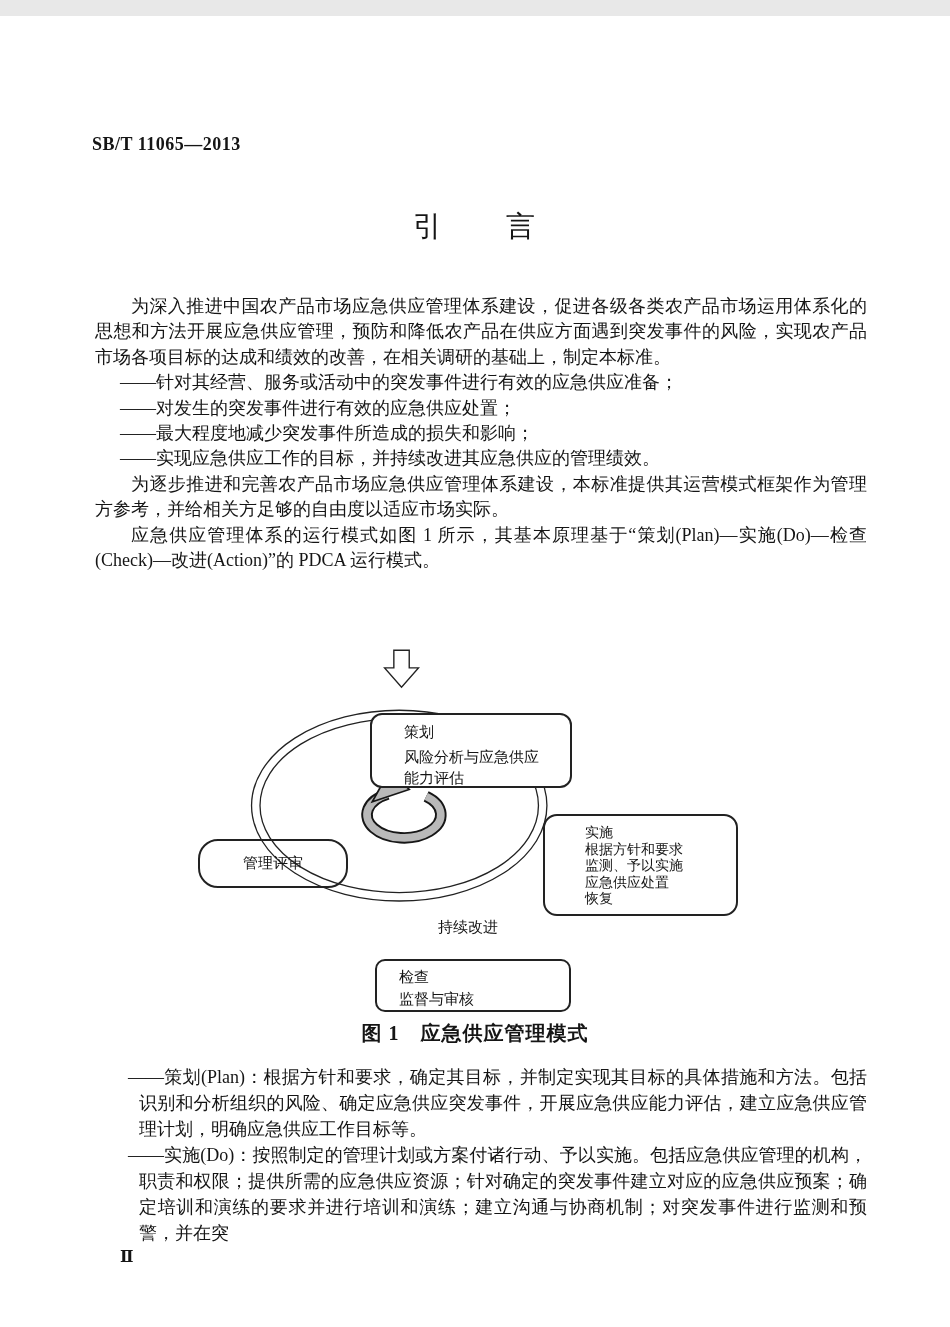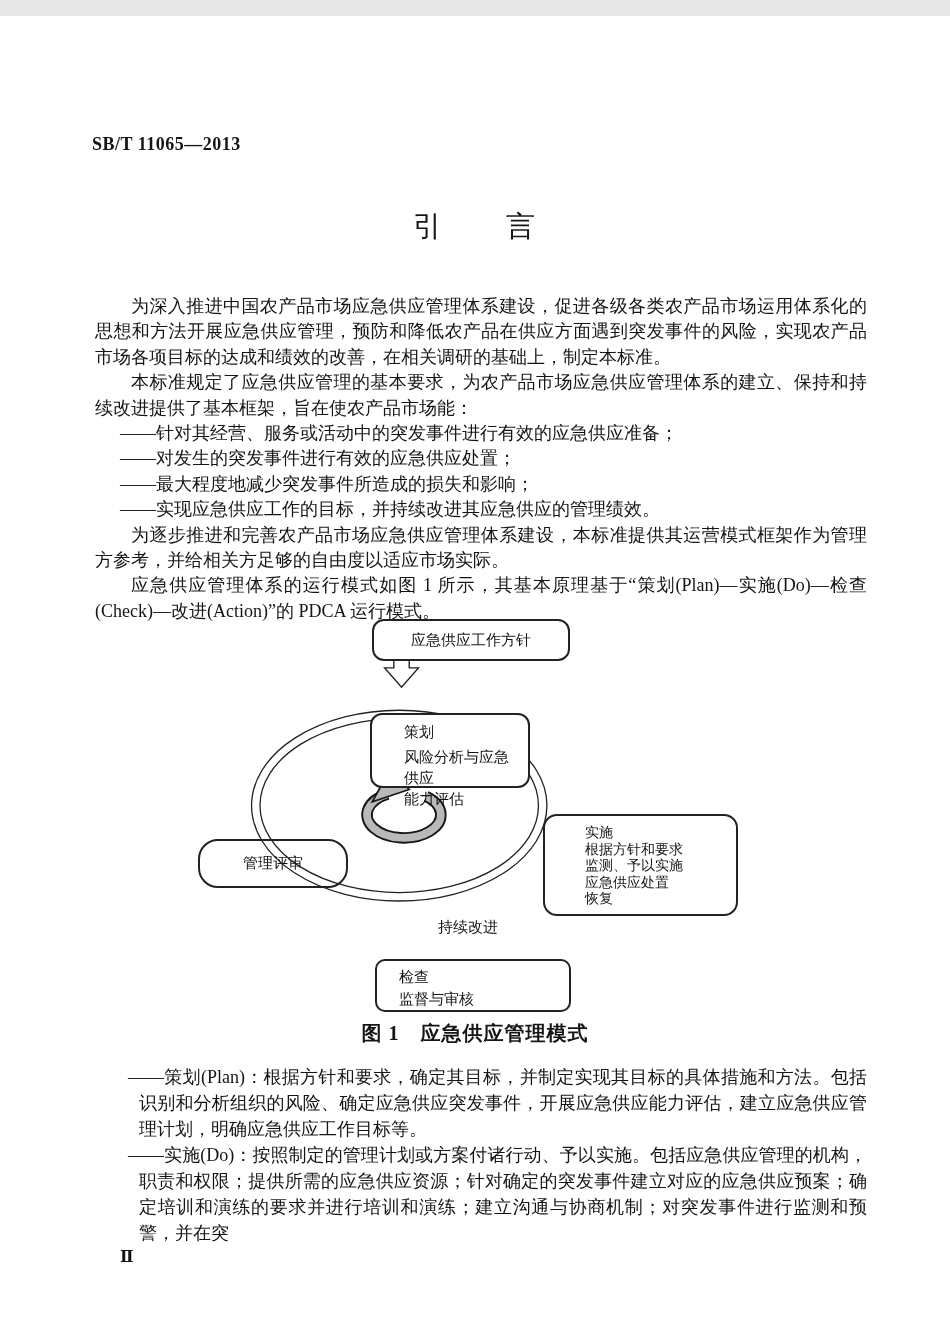--- a/index.html
+++ b/index.html
@@ -38,21 +38,21 @@
   .node{
     position:absolute;box-sizing:border-box;
     border:2px solid #222;background:#fff;
     font-size:15px;line-height:21px;color:#151515;
   }
   .node .nd-title{display:block;}
   .node-policy{
     left:372px;top:603px;width:198px;height:42px;border-radius:12px;
     display:flex;align-items:center;justify-content:center;
   }
-  .node-plan{left:370px;top:697px;width:160px;height:75px;border-radius:12px;padding:7px 6px 0 32px;}
+  .node-plan{left:370px;top:697px;width:202px;height:75px;border-radius:12px;padding:7px 6px 0 32px;}
   .node-plan .nd-title{margin-bottom:4px;}
   .node-review{
     left:198px;top:823px;width:150px;height:49px;border-radius:20px;
     background:transparent;
     display:flex;align-items:center;justify-content:center;
   }
   .node-do{left:543px;top:798px;width:195px;height:102px;border-radius:14px;
     padding:9px 4px 0 40px;font-size:14px;line-height:16.5px;}
   .node-check{left:375px;top:943px;width:196px;height:53px;border-radius:10px;padding:5px 6px 0 22px;line-height:22px;}
   .loop-label{
@@ -72,21 +72,20 @@
 <body>
 
 <div class="page">
 
   <div class="std-code">SB/T 11065—2013</div>
 
   <h1 class="doc-title">引　　言</h1>
 
   <div class="text-block text-top">
     <p class="para">为深入推进中国农产品市场应急供应管理体系建设，促进各级各类农产品市场运用体系化的思想和方法开展应急供应管理，预防和降低农产品在供应方面遇到突发事件的风险，实现农产品市场各项目标的达成和绩效的改善，在相关调研的基础上，制定本标准。</p>
-    <p class="para">本标准规定了应急供应管理的基本要求，为农产品市场应急供应管理体系的建立、保持和持续改进提供了基本框架，旨在使农产品市场能：</p>
     <p class="dash">——针对其经营、服务或活动中的突发事件进行有效的应急供应准备；</p>
     <p class="dash">——对发生的突发事件进行有效的应急供应处置；</p>
     <p class="dash">——最大程度地减少突发事件所造成的损失和影响；</p>
     <p class="dash">——实现应急供应工作的目标，并持续改进其应急供应的管理绩效。</p>
     <p class="para">为逐步推进和完善农产品市场应急供应管理体系建设，本标准提供其运营模式框架作为管理方参考，并给相关方足够的自由度以适应市场实际。</p>
     <p class="para">应急供应管理体系的运行模式如图 1 所示，其基本原理基于“策划(Plan)—实施(Do)—检查(Check)—改进(Action)”的 PDCA 运行模式。</p>
   </div>
 
   <div class="figure">
 
@@ -99,23 +98,20 @@
 
       <polygon points="458,646 478,646 478,669 490,669 468,694 446,669 458,669" fill="#ffffff" stroke="#222" stroke-width="1.8"></polygon>
 
       <g>
         <path d="M 500 836 A 48 30 0 1 1 450 833" fill="none" stroke="#161616" stroke-width="15"></path>
         <path d="M 500 836 A 48 30 0 1 1 450 833" fill="none" stroke="#b9b9b9" stroke-width="10"></path>
         <polygon points="430,843 452,803 478,827" fill="#b9b9b9" stroke="#161616" stroke-width="2.2"></polygon>
       </g>
     </svg>
 
-    <div class="node node-policy">
-      <span>应急供应工作方针</span>
-    </div>
 
     <div class="node node-plan">
       <span class="nd-title">策划</span>
       <span class="nd-line">风险分析与应急供应</span><br>
       <span class="nd-line">能力评估</span>
     </div>
 
     <div class="node node-review">
       <span>管理评审</span>
     </div>

